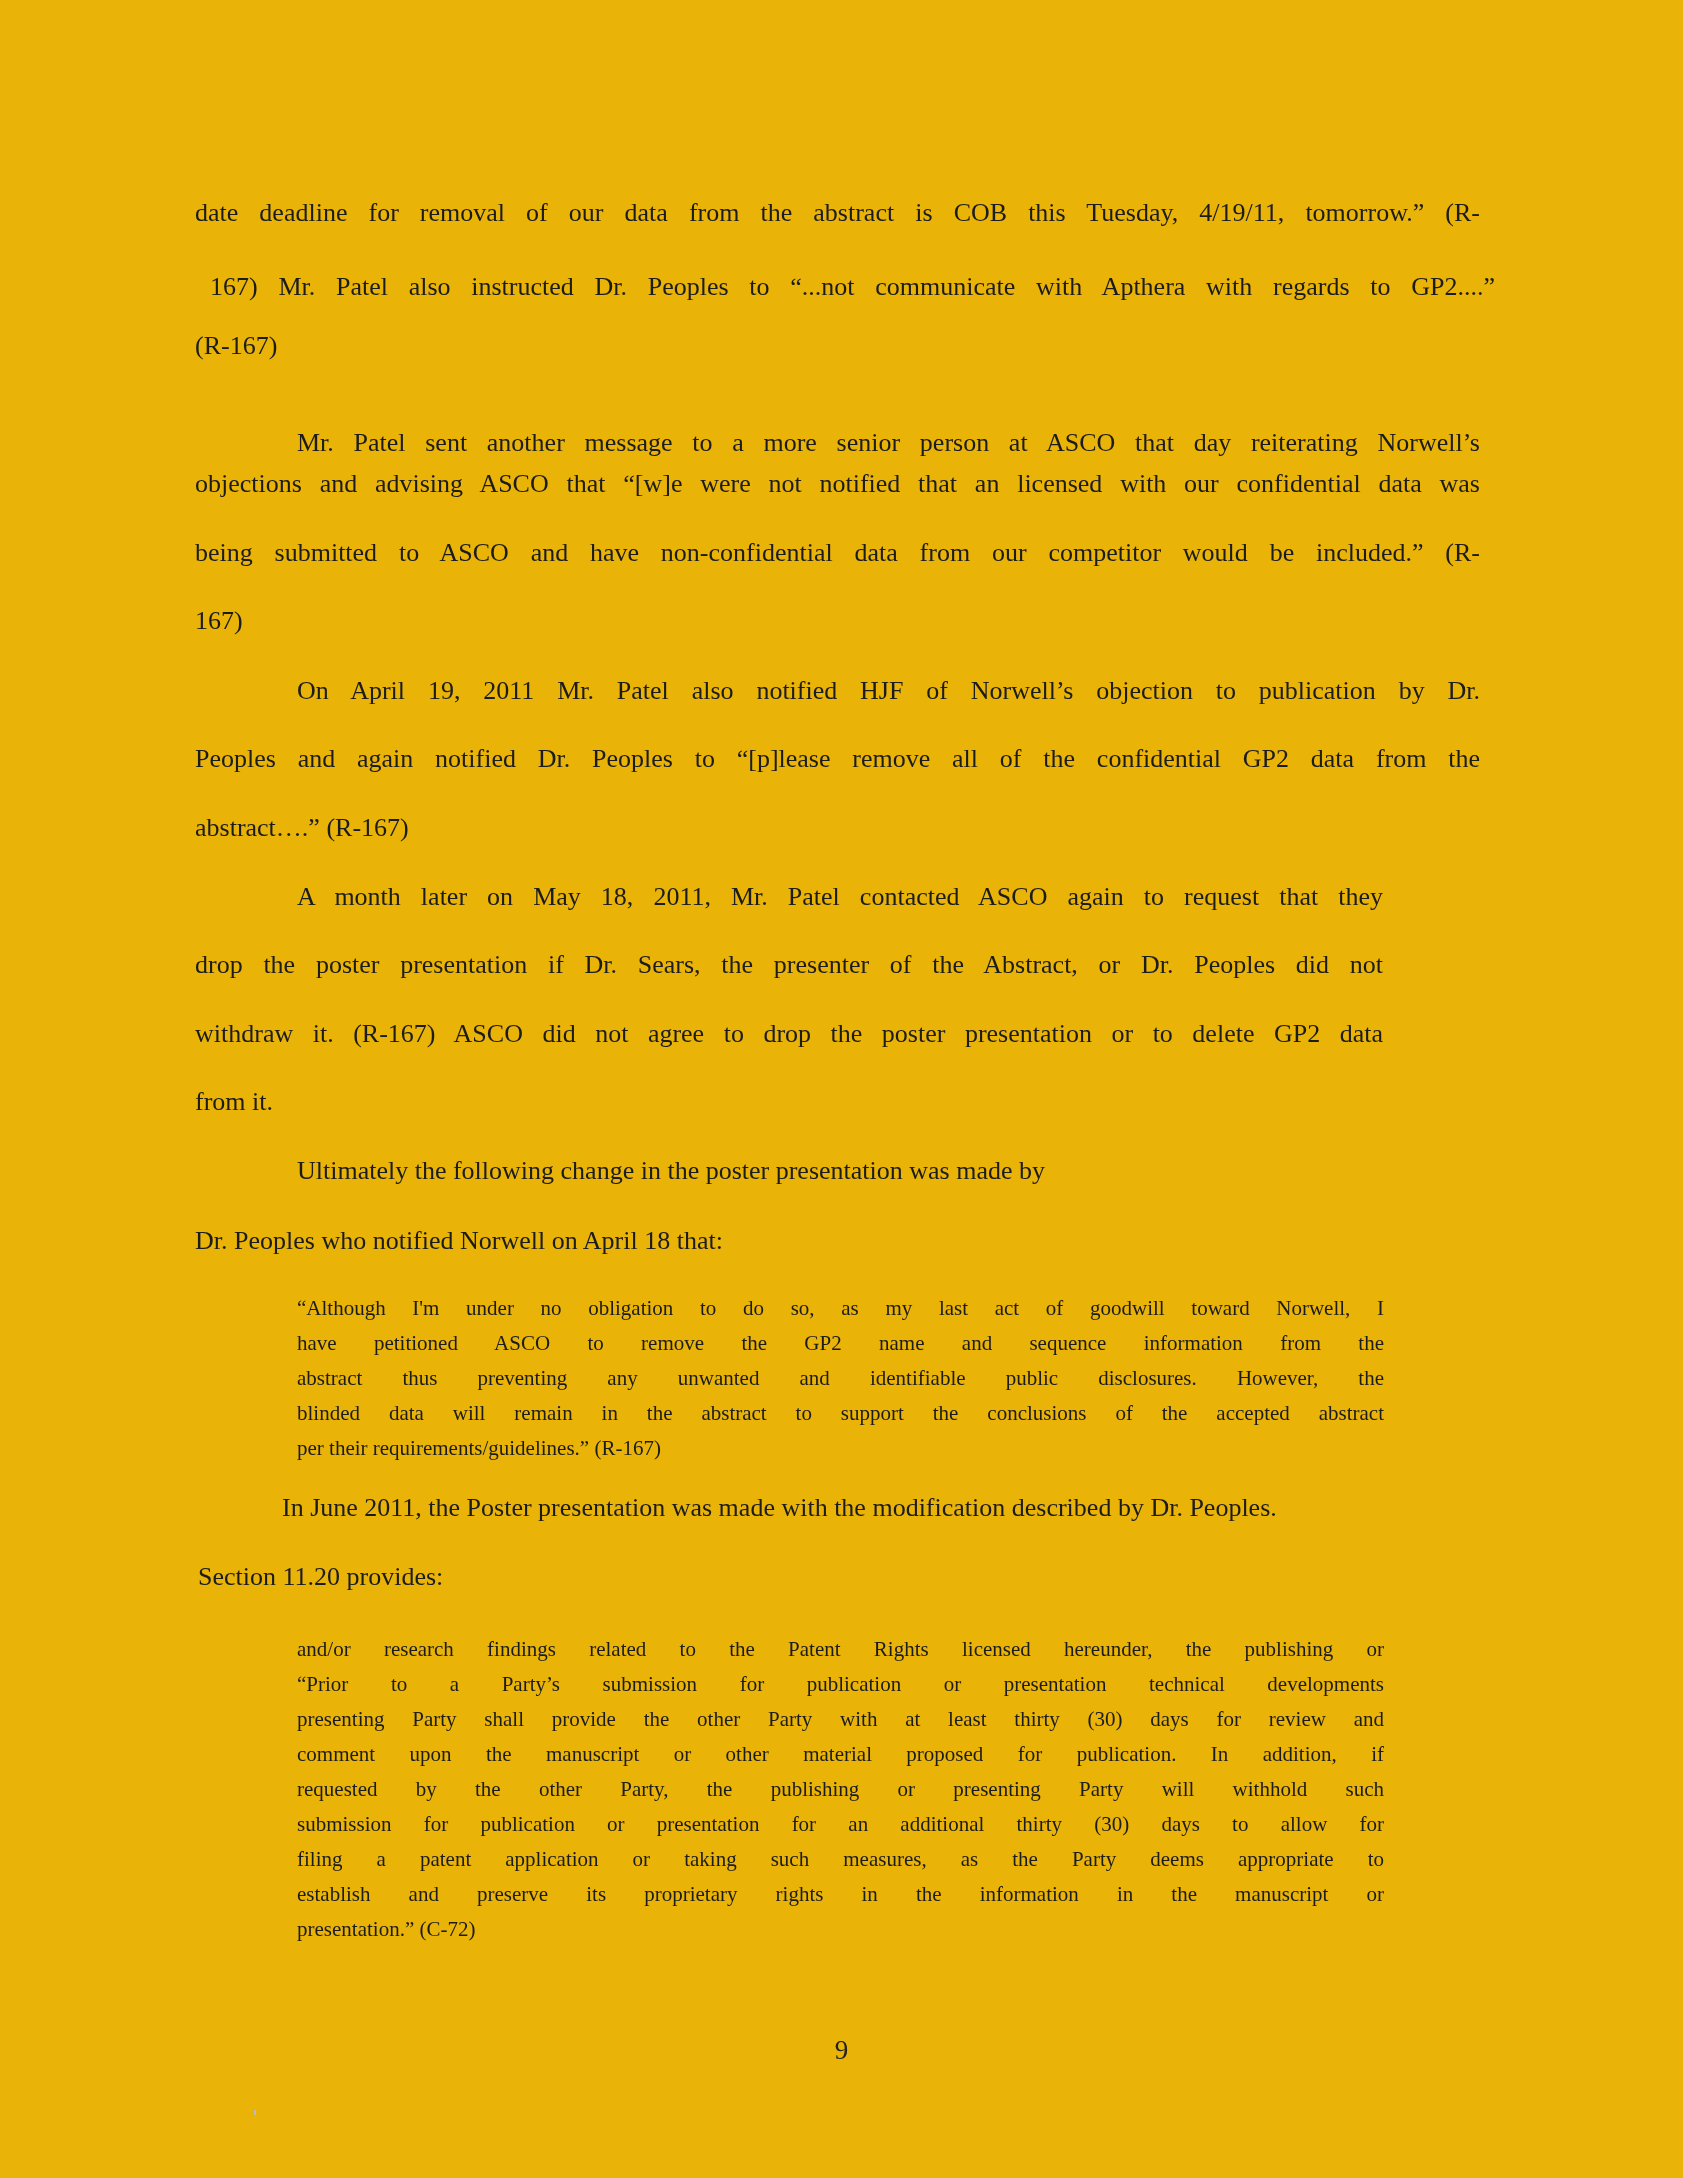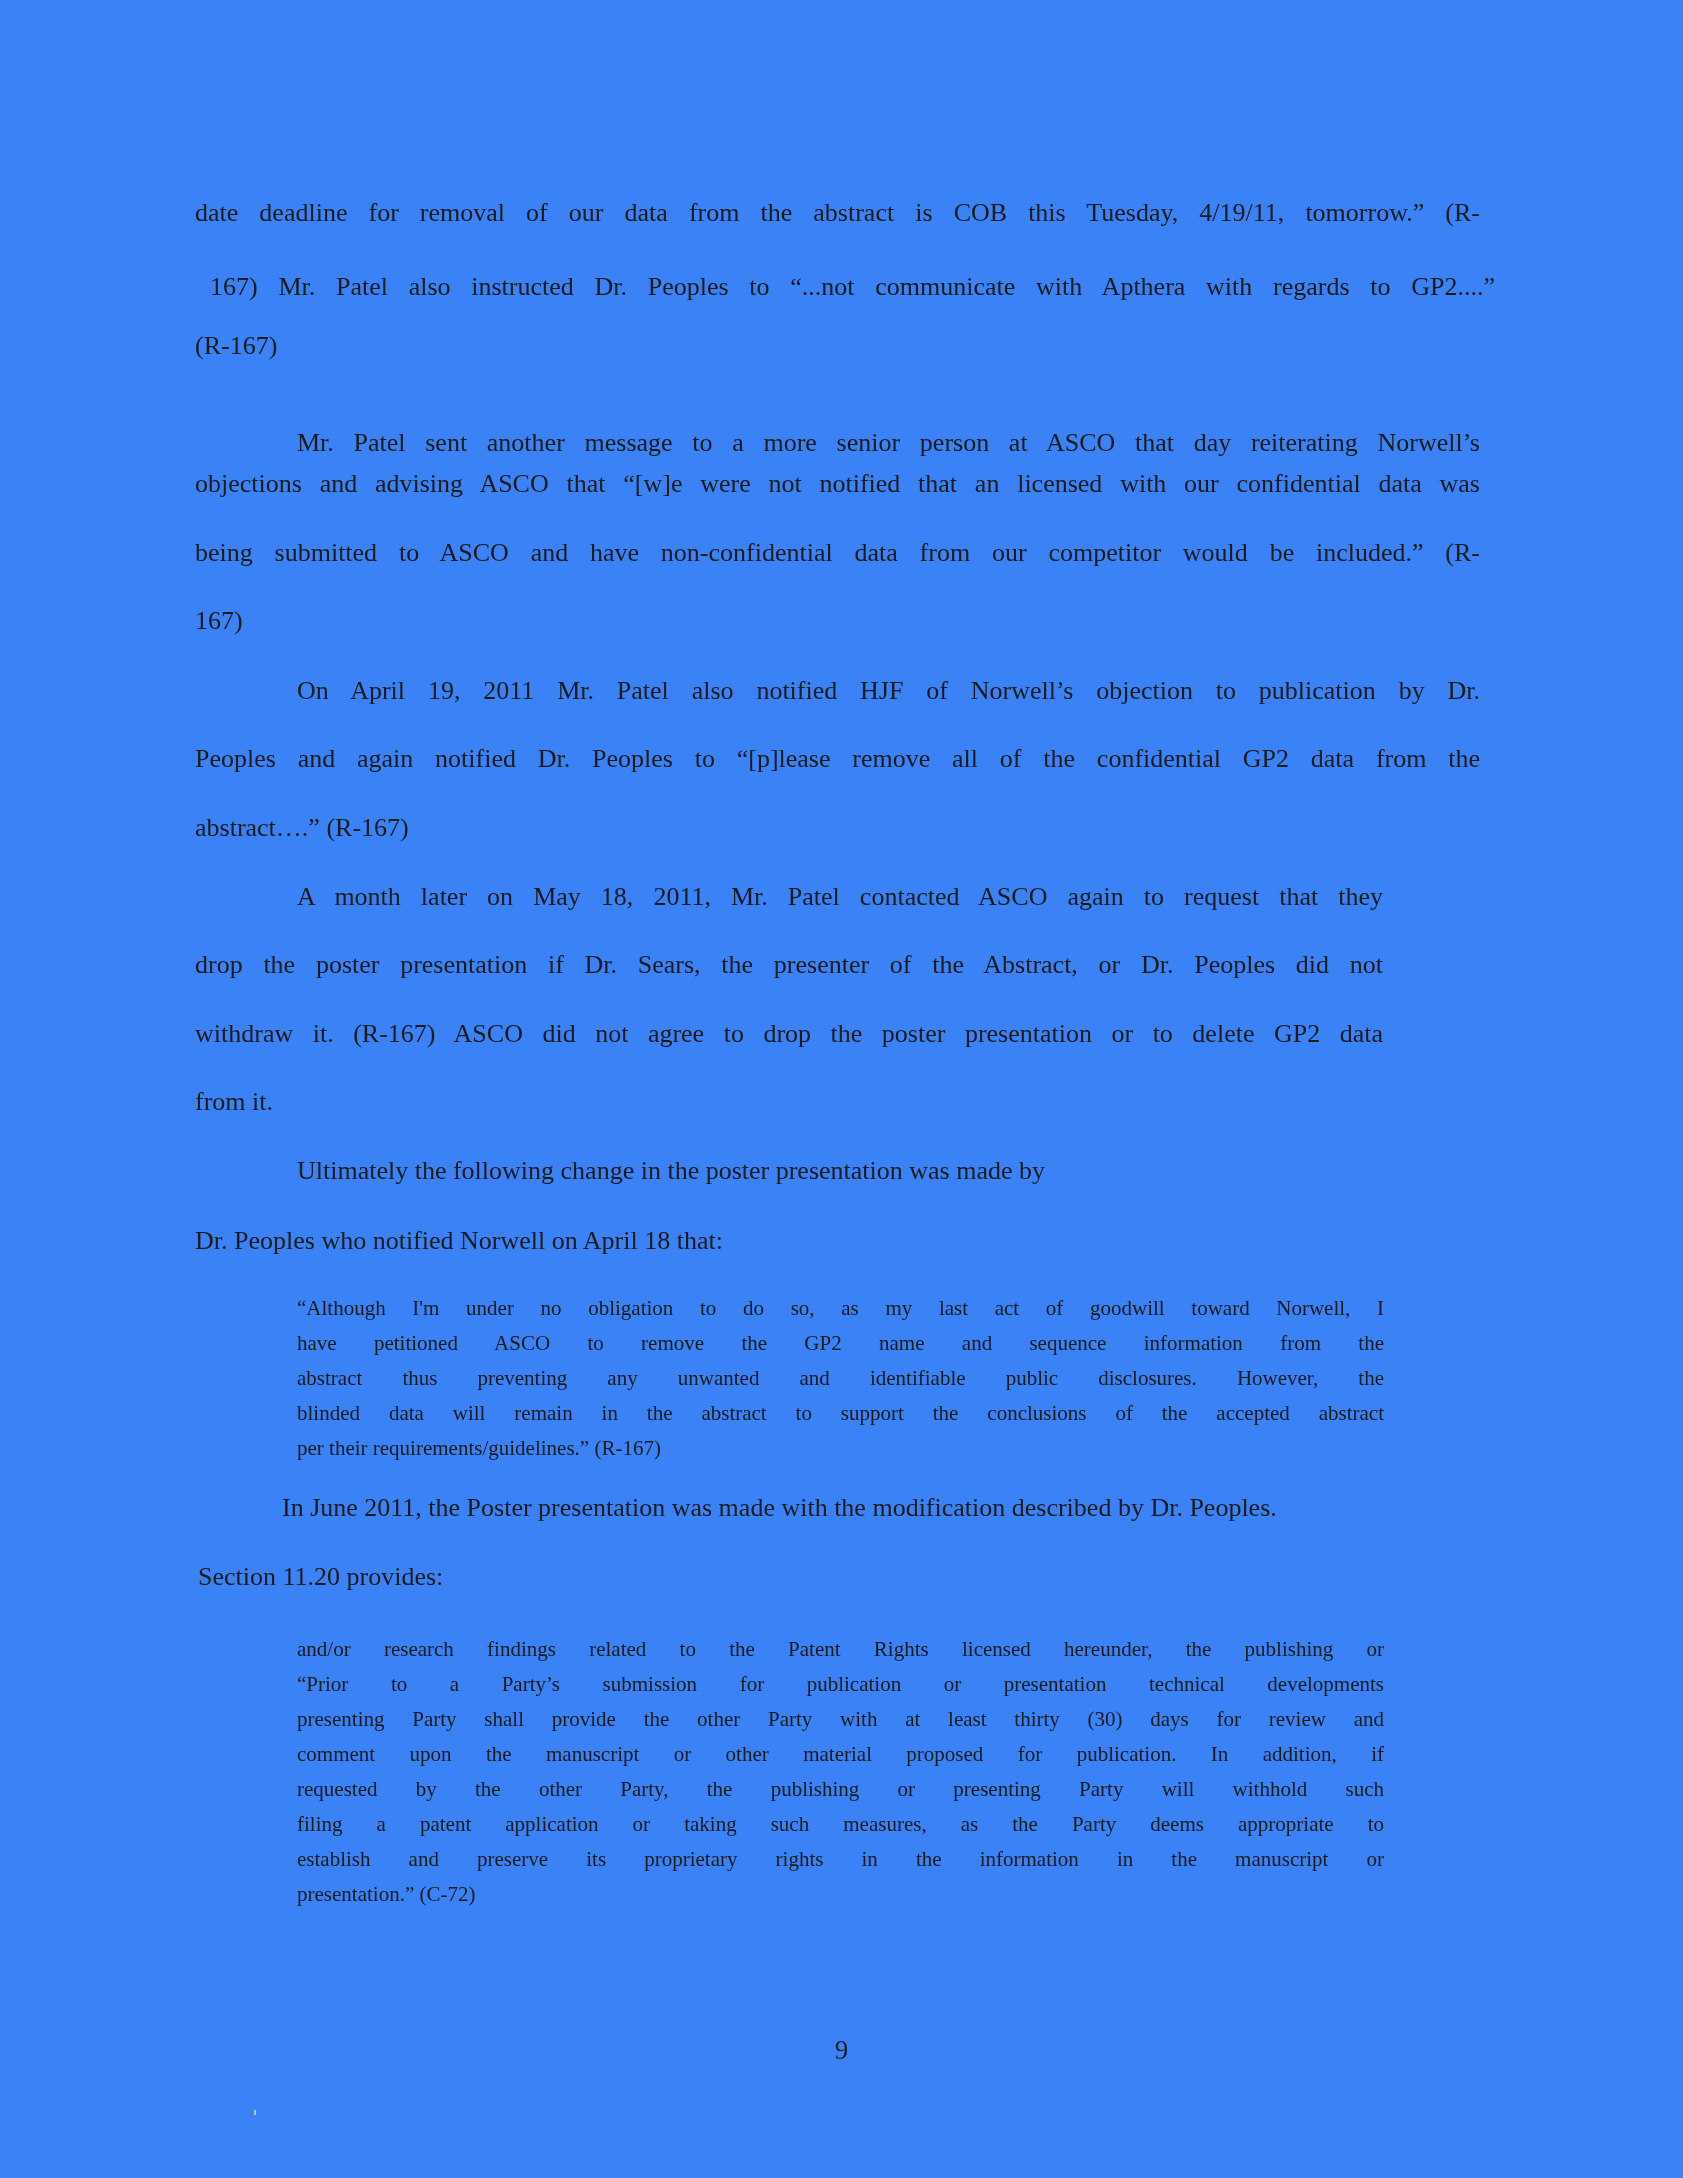--- a/index.html
+++ b/index.html
@@ -12,21 +12,21 @@
       height: 2178px;
       position: relative;
       overflow: hidden;
       font-family: "Liberation Serif", "DejaVu Serif", serif;
       color: #1a1a1a;
     }
     .page {
       position: absolute;
       left: 0; top: 0;
       width: 1683px; height: 2178px;
-      background: #3b82f6;
+      background: #eab308;
     }
     .line {
       position: absolute;
       font-size: 26px;
       line-height: 1;
       white-space: nowrap;
       color: #1c1c1c;
     }
     .just {
       text-align: justify;
@@ -108,20 +108,21 @@
   <div class="line" style="left:282px; top:1495px;">In June 2011, the Poster presentation was made with the modification described by Dr. Peoples.</div>
 
   <div class="line" style="left:198px; top:1564px;">Section 11.20 provides:</div>
 
   <div class="bq" style="top:1632px;">
     <span class="row">and/or research findings related to the Patent Rights licensed hereunder, the publishing or</span>
     <span class="row">“Prior to a Party’s submission for publication or presentation technical developments</span>
     <span class="row">presenting Party shall provide the other Party with at least thirty (30) days for review and</span>
     <span class="row">comment upon the manuscript or other material proposed for publication.  In addition, if</span>
     <span class="row">requested by the other Party, the publishing or presenting Party will withhold such</span>
+    <span class="row">submission for publication or presentation for an additional thirty (30) days to allow for</span>
     <span class="row">filing a patent application or taking such measures, as the Party deems appropriate to</span>
     <span class="row">establish and preserve its proprietary rights in the information in the manuscript or</span>
     <span class="row last">presentation.” (C-72)</span>
   </div>
 
   <div class="page-number">9</div>
 
   <div class="speck"></div>
 </div>
 

